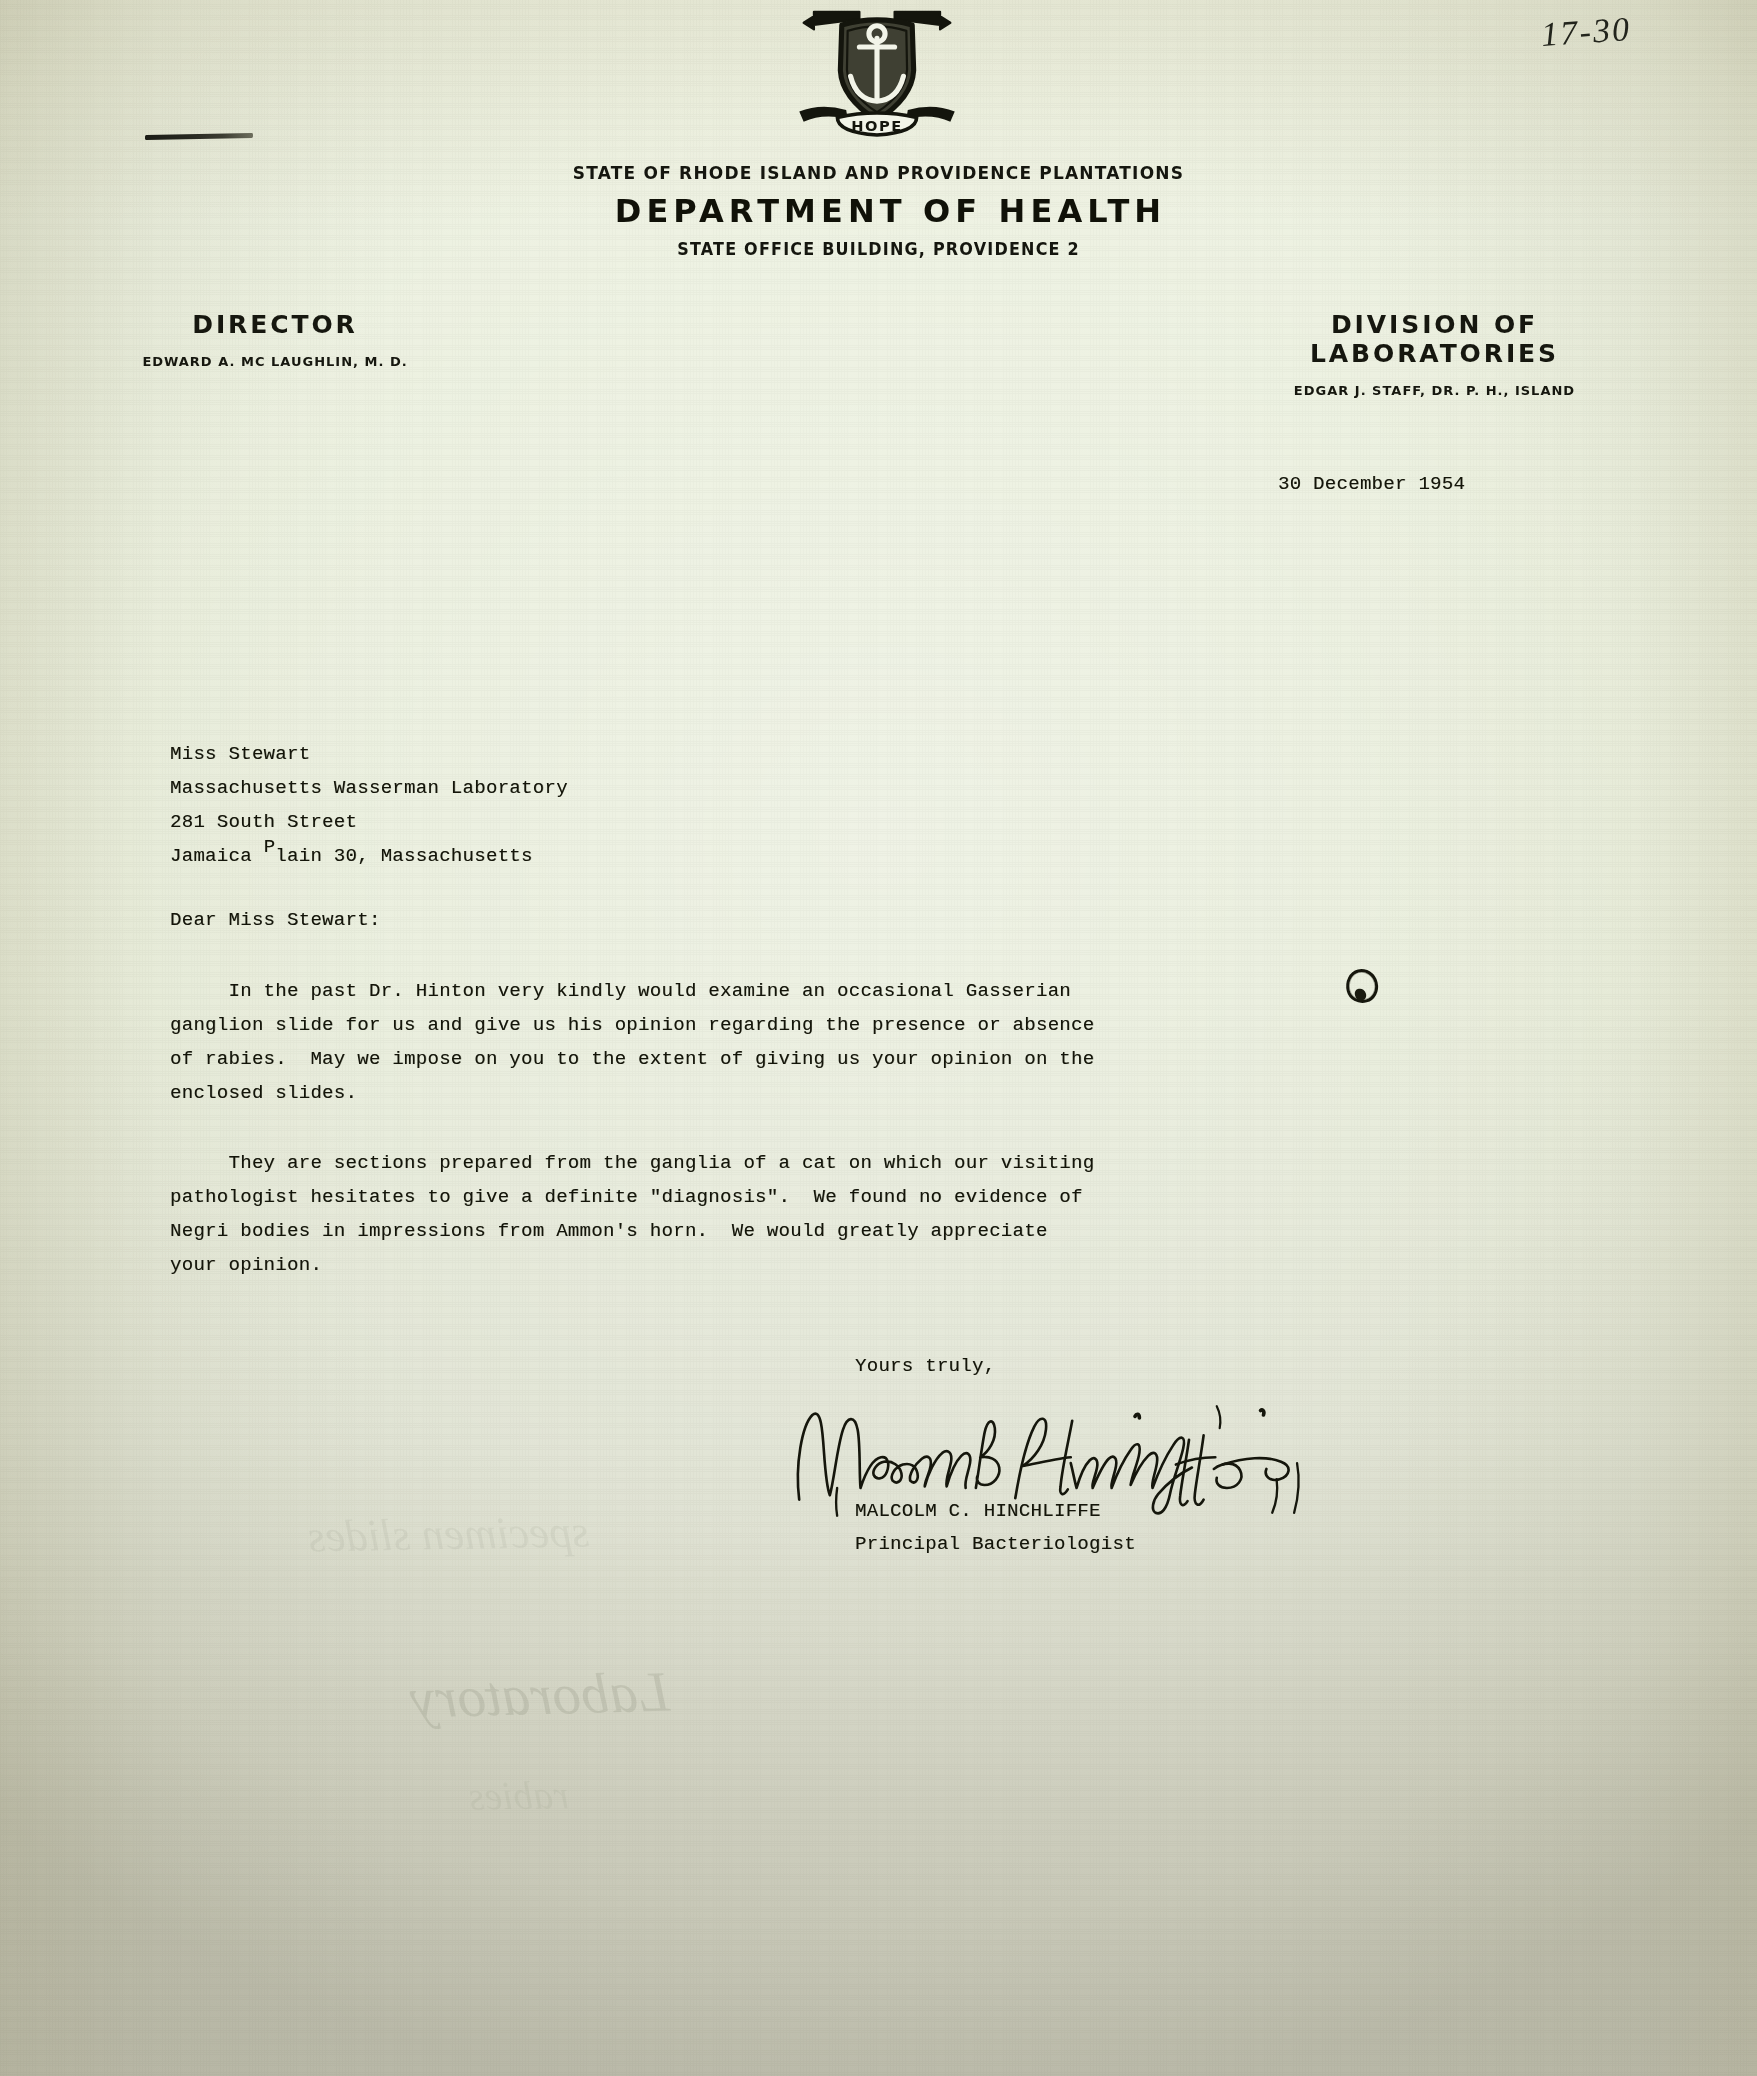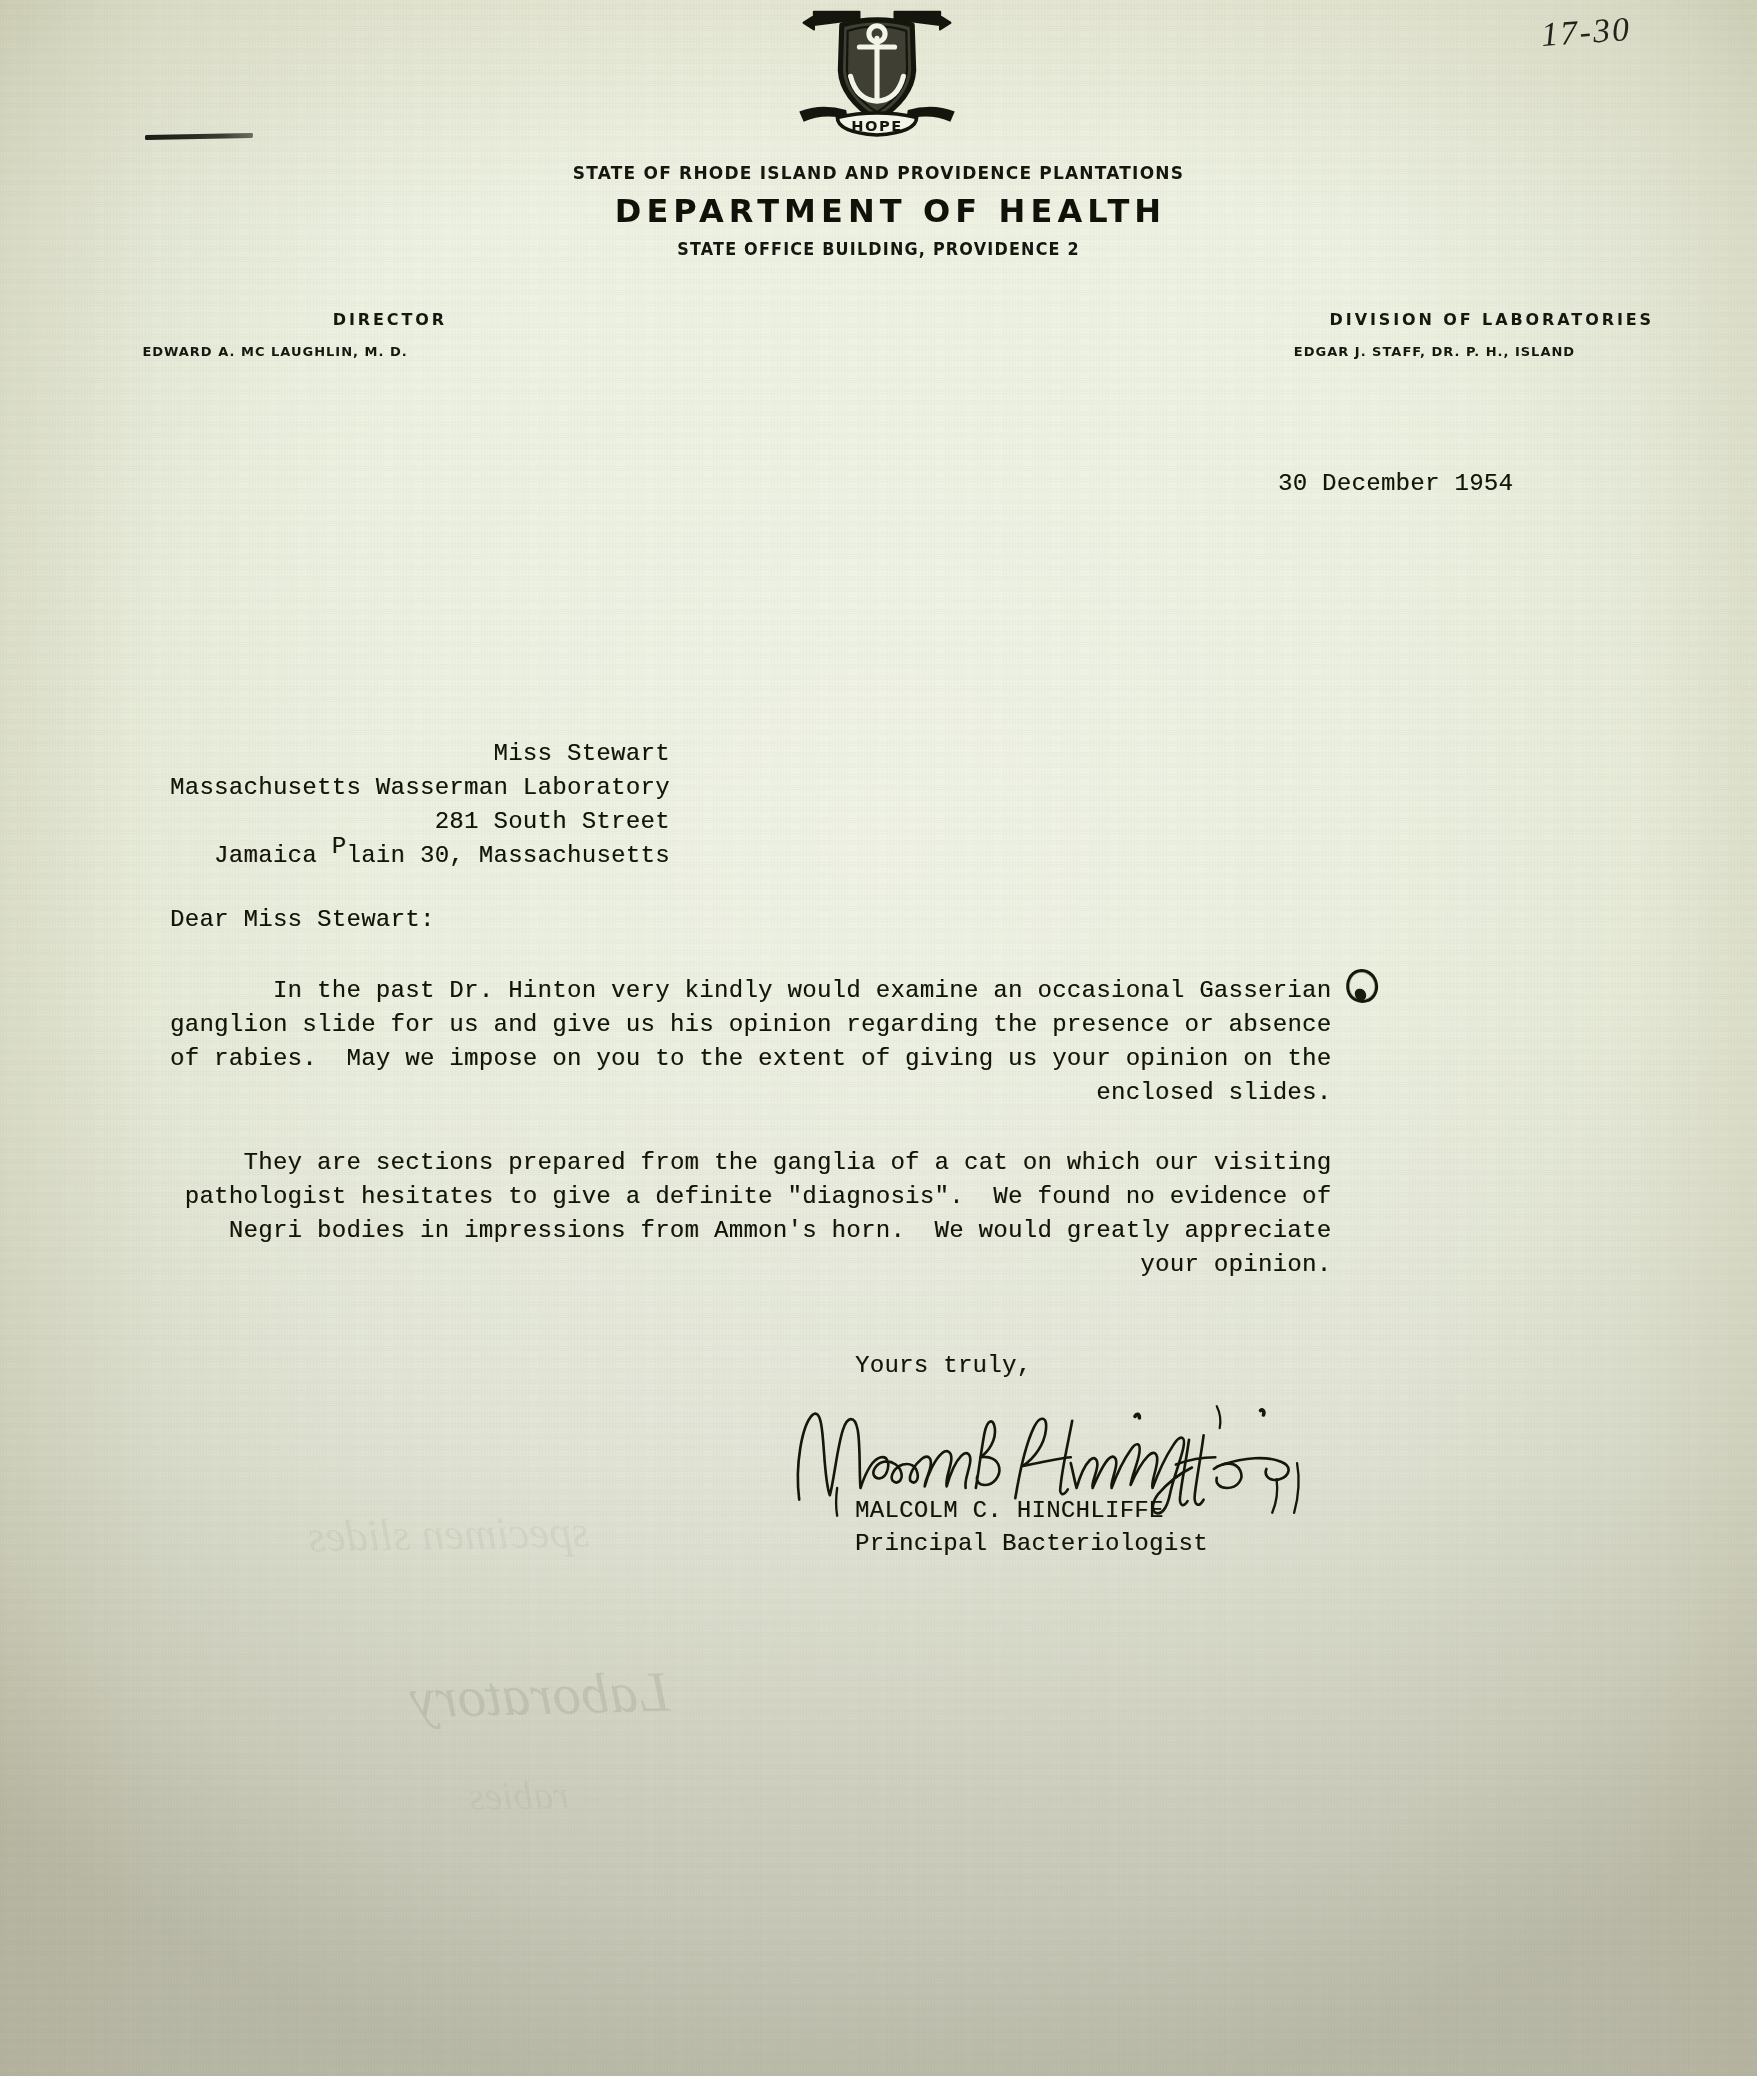--- a/index.html
+++ b/index.html
@@ -151,45 +151,43 @@
     transform: scaleY(1.08);
   }
 
   .officer {
     position: absolute;
     font-family: "DejaVu Sans", sans-serif;
     color: #16170f;
     text-align: center;
   }
   .officer .role {
-    font-size: 16px;
+    font-size: 25px;
     font-weight: bold;
     letter-spacing: 2.9px;
-    text-align: right;
   }
   .officer .person {
     margin-top: 15px;
     font-size: 13px;
     font-weight: bold;
     letter-spacing: 1px;
   }
   .officer-left  { left: 103px;  top: 310px; width: 344px; }
   .officer-right { right: 103px; top: 310px; width: 439px; }
 
   
   .tw {
     position: absolute;
     color: #131409;
     font-family: "Liberation Mono", "DejaVu Sans Mono", monospace;
-    font-size: 24px;
+    font-size: 19px;
     line-height: 34px;
     letter-spacing: 0.3px;
     white-space: pre;
     text-shadow: 0.4px 0.3px 0.4px rgba(40,42,26,0.45);
-    text-align: right;
   }
 
   .date-line   { left: 1278px; top: 467px; }
   .address     { left: 170px;  top: 737px; }
   .salutation  { left: 170px;  top: 895px; margin-top: 8px; }
   .para-1      { left: 170px;  top: 974px; }
   .para-2      { left: 170px;  top: 1146px; }
   .closing     { left: 855px; top: 1349px; }
   .sig-name    { left: 855px; top: 1494px; }
   .sig-title   { left: 855px; top: 1527px; }

